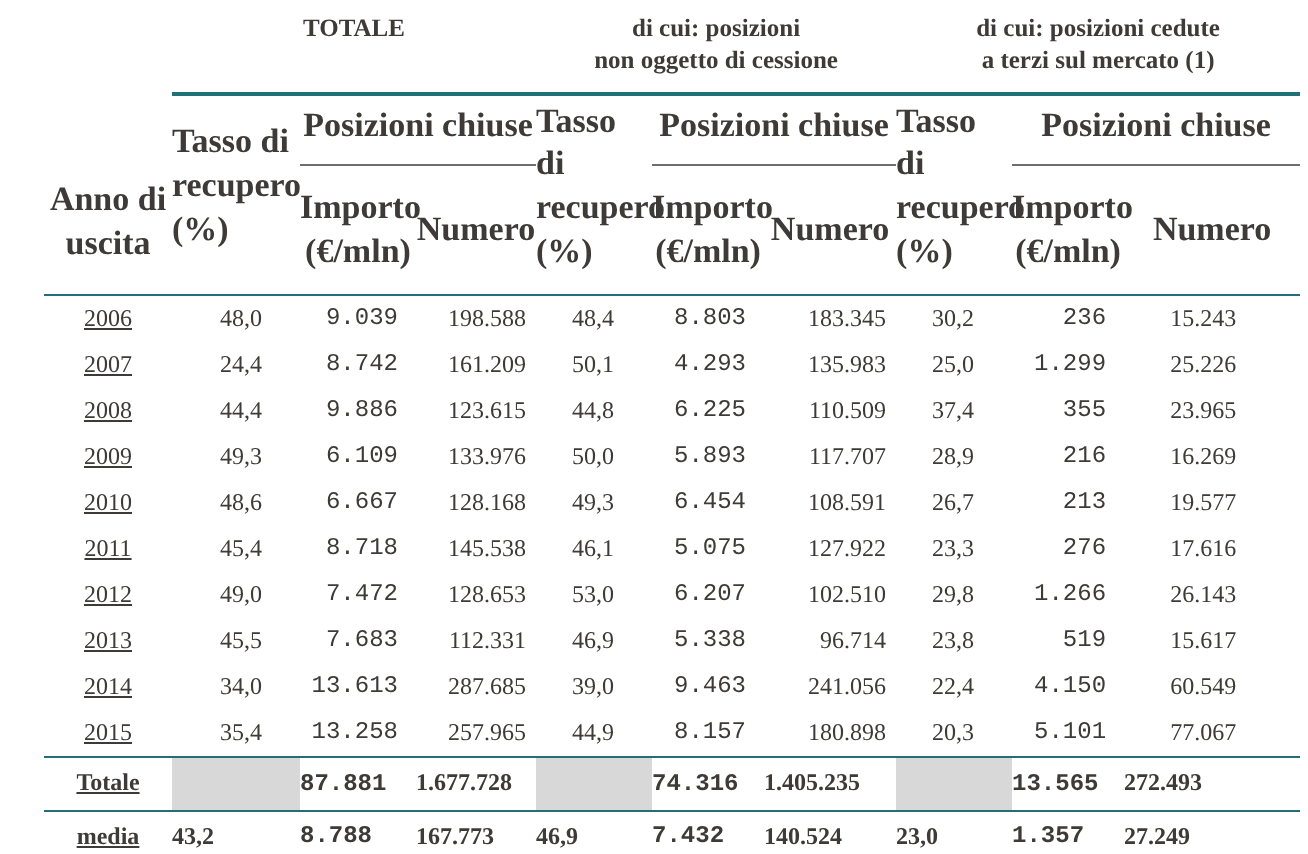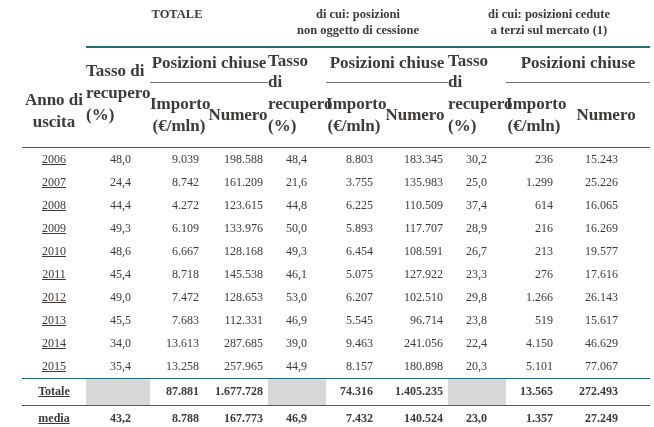--- a/index.html
+++ b/index.html
@@ -21,25 +21,25 @@
   .tasso-h{vertical-align:middle;text-align:left;padding-bottom:8px;
         border-bottom:1.5px solid #20707a;}
   .pos-h{text-align:center;vertical-align:middle;height:30px;
         border-bottom:1px solid #6e6e6e;padding-bottom:4px;}
   .sub2 th{height:64px;text-align:center;vertical-align:middle;
         border-bottom:1.5px solid #20707a;}
   
   tbody td{height:23px;text-align:right;}
   td.a{text-align:center;text-decoration:underline;}
   td.t{padding-right:19px;}
-  td.i{padding-right:9px;}
+  td.i{padding-right:9px;font-family:Liberation Mono, monospace;}
   td.n{padding-right:5px;}
   td.n3{padding-right:32px;}
   
-  tfoot td{text-align:right;font-weight:bold;}
+  tfoot td{font-weight:bold;}
   tfoot .totale td{height:26px;border-top:1.5px solid #20707a;
         border-bottom:1.5px solid #20707a;}
   tfoot .media td{height:25px;border-bottom:1.5px solid #20707a;}
   tfoot td.a{text-align:center;}
   .grey{background:#d8d8d8;}
 </style>
 </head>
 <body>
 
 <div class="page">
@@ -104,38 +104,38 @@
         <td class="n">183.345</td>
         <td class="t">30,2</td>
         <td class="i">236</td>
         <td class="n n3">15.243</td>
       </tr>
       <tr>
         <td class="a">2007</td>
         <td class="t">24,4</td>
         <td class="i">8.742</td>
         <td class="n">161.209</td>
-        <td class="t">21,6</td>
-        <td class="i">3.755</td>
+        <td class="t">50,1</td>
+        <td class="i">4.293</td>
         <td class="n">135.983</td>
         <td class="t">25,0</td>
         <td class="i">1.299</td>
         <td class="n n3">25.226</td>
       </tr>
       <tr>
         <td class="a">2008</td>
         <td class="t">44,4</td>
-        <td class="i">4.272</td>
+        <td class="i">9.886</td>
         <td class="n">123.615</td>
         <td class="t">44,8</td>
         <td class="i">6.225</td>
         <td class="n">110.509</td>
         <td class="t">37,4</td>
-        <td class="i">614</td>
-        <td class="n n3">16.065</td>
+        <td class="i">355</td>
+        <td class="n n3">23.965</td>
       </tr>
       <tr>
         <td class="a">2009</td>
         <td class="t">49,3</td>
         <td class="i">6.109</td>
         <td class="n">133.976</td>
         <td class="t">50,0</td>
         <td class="i">5.893</td>
         <td class="n">117.707</td>
         <td class="t">28,9</td>
@@ -177,37 +177,37 @@
         <td class="t">29,8</td>
         <td class="i">1.266</td>
         <td class="n n3">26.143</td>
       </tr>
       <tr>
         <td class="a">2013</td>
         <td class="t">45,5</td>
         <td class="i">7.683</td>
         <td class="n">112.331</td>
         <td class="t">46,9</td>
-        <td class="i">5.545</td>
+        <td class="i">5.338</td>
         <td class="n">96.714</td>
         <td class="t">23,8</td>
         <td class="i">519</td>
         <td class="n n3">15.617</td>
       </tr>
       <tr>
         <td class="a">2014</td>
         <td class="t">34,0</td>
         <td class="i">13.613</td>
         <td class="n">287.685</td>
         <td class="t">39,0</td>
         <td class="i">9.463</td>
         <td class="n">241.056</td>
         <td class="t">22,4</td>
         <td class="i">4.150</td>
-        <td class="n n3">46.629</td>
+        <td class="n n3">60.549</td>
       </tr>
       <tr>
         <td class="a">2015</td>
         <td class="t">35,4</td>
         <td class="i">13.258</td>
         <td class="n">257.965</td>
         <td class="t">44,9</td>
         <td class="i">8.157</td>
         <td class="n">180.898</td>
         <td class="t">20,3</td>

